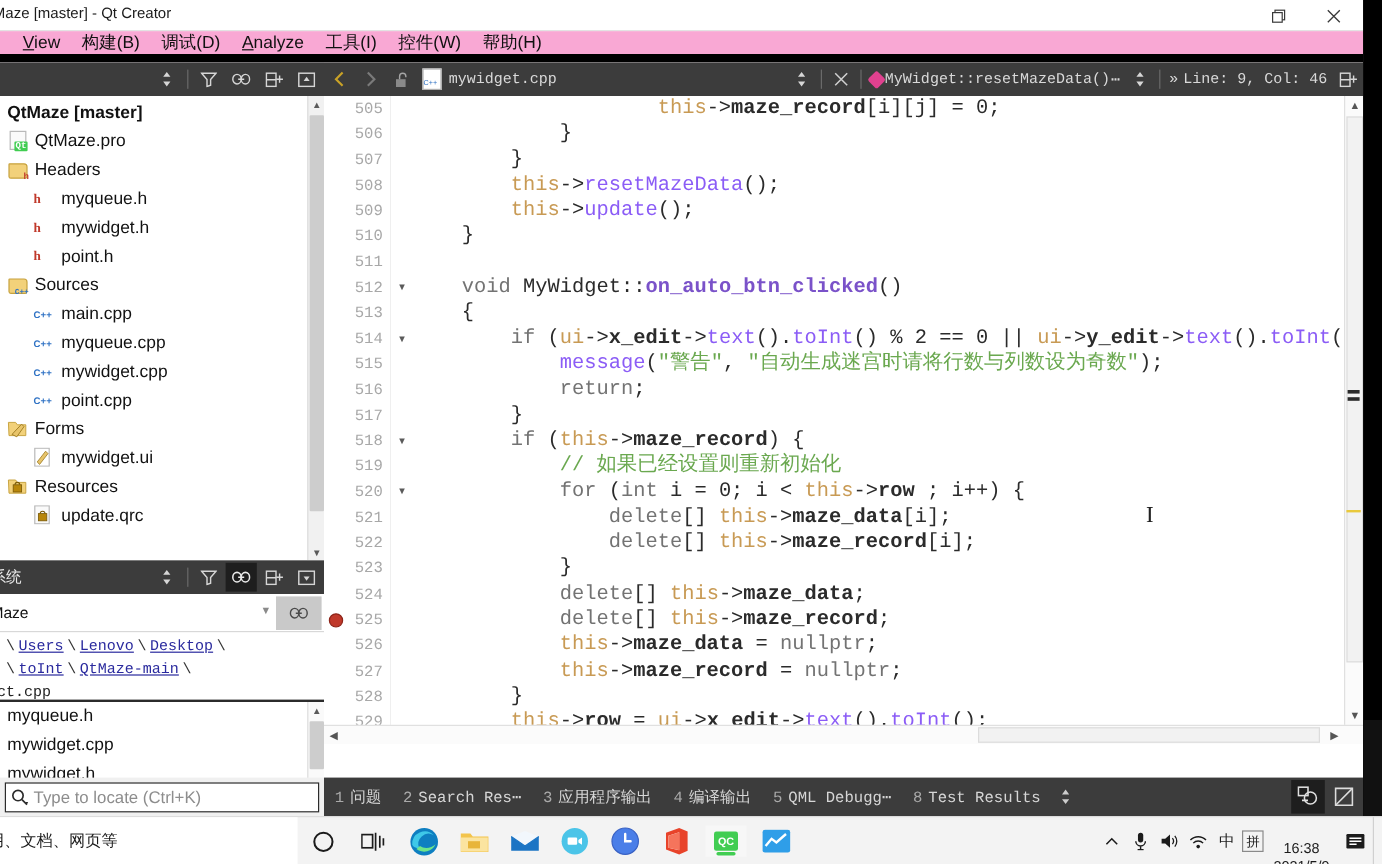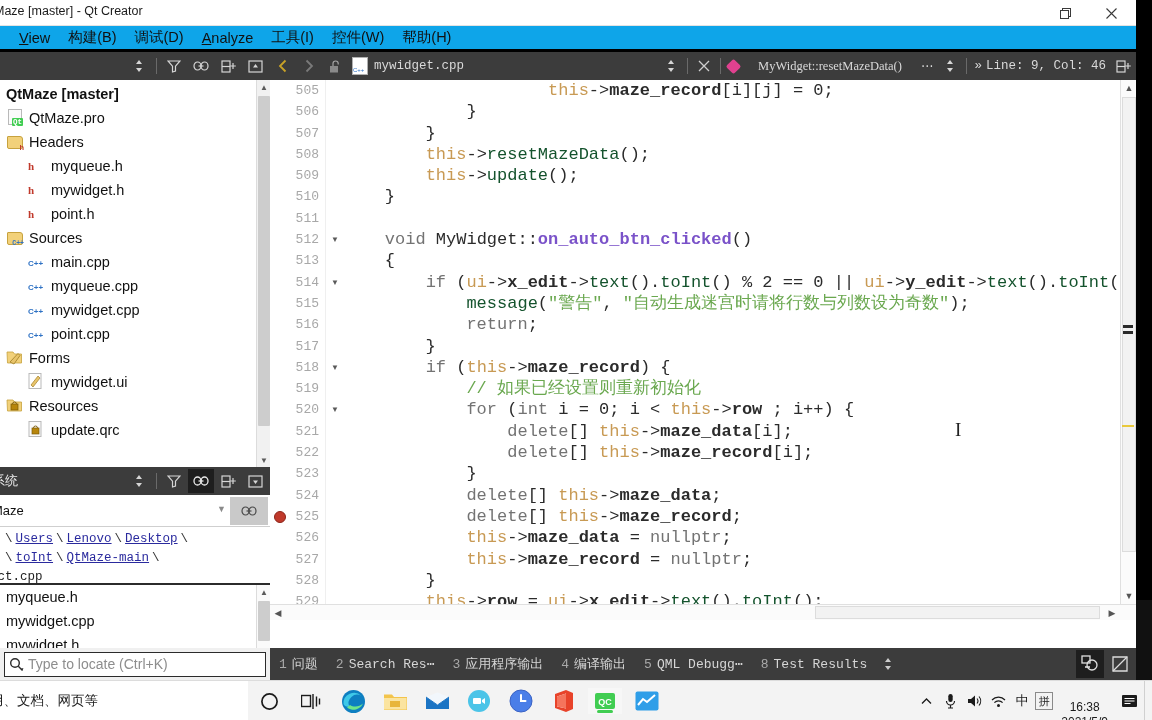--- a/index.html
+++ b/index.html
@@ -32,22 +32,22 @@
     position: absolute; top: 0; width: 46px; height: 26px;
     display: flex; align-items: center; justify-content: center;
     color: #3a3a3a;
   }
   .wbtn.restore { right: 48px; }
   .wbtn.close   { right: 2px; }
 
   
   .menubar {
     position: absolute; left:0; top:26px; width: 1136px; height: 26px;
-    background: #0ea5e9;
-    border-bottom: 3px solid #000000;
+    background: #f9a8d4;
+    border-bottom: 7px solid #000000;
     display: flex; align-items: center; padding-left: 10px;
   }
   .menuitem {
     font-size: 14.5px; color: #111; padding: 2px 9px; white-space: nowrap;
   }
   .menuitem u { text-decoration: underline; }
 
   
   #leftcol { position: absolute; left: 0; top: 52px; width: 270px; height: 596px; background: #f4f4f4; }
 
@@ -138,21 +138,21 @@
   #editor { position: absolute; left: 270px; top: 52px; width: 866px; height: 596px; background:#fff; }
 
   .edtoolbar {
     position: relative; height: 28px; background: #3c3c3c; display: flex; align-items: center;
     color: #d9d9d9; font-family: "Liberation Mono", monospace; font-size: 12.5px;
   }
   .edtb-btn { width: 26px; height: 26px; display:flex; align-items:center; justify-content:center; }
   .edtb-file { display:flex; align-items:center; gap:6px; padding-left: 4px; }
   .cppicon { width:16px; height:18px; background:#ffffff; border:1px solid #b0b0b0; position:relative; }
   .cppicon::after { content:"C++"; position:absolute; left:0; bottom:1px; font-size:6px; color:#2f72c4; font-family:"Liberation Sans",sans-serif; }
-  .edtb-sym { display:flex; align-items:center; gap:19px;font-family:Liberation Serif, serif; }
+  .edtb-sym { display:flex; align-items:center; gap:1px; }
   .diamond { width:11px; height:11px; background:#e0418f; transform: rotate(45deg); border-radius:2px; }
   .edtb-pos { white-space:nowrap; }
 
   .codewrap { position: relative; height: 540px; background: #ffffff; overflow: hidden; }
   .gutter {
     position: absolute; left: 0; top: 0; width: 56px; height: 100%;
     background: #ffffff; border-right: 1px solid #efefef;
   }
   .gline {
     height: 21.3px; line-height: 21.3px; text-align: right; padding-right: 6px;
@@ -167,21 +167,21 @@
     position: absolute; left: 74px; top: 0; right: 16px; height: 100%;
     font-family: "Liberation Mono", monospace; font-size: 17px; white-space: pre;
     overflow: hidden;
   }
   .cline { height: 21.3px; line-height: 21.3px; color: #2b2b2b; }
   .kw   { color: #737373; }          
   .ths  { color: #c89a54; }          
   .mem  { color: #2b2b2b; font-weight: bold; } 
   .fn   { color: #7a52c9; font-weight: bold; } 
   .cls  { color: #2b2b2b; }
-  .call { color: #14532d; }          
+  .call { color: #8b5cf6; }          
   .str  { color: #6aa84f; }          
   .cmt  { color: #6aa84f; }          
   .num  { color: #2b2b2b; }
   .op   { color: #2b2b2b; }
   .ibeam {
     position: absolute; left: 685px; top: 340px; color: #222; font-size: 19px;
     font-family: "Liberation Serif", serif; line-height: 1;
   }
 
   .edit-vscroll {

